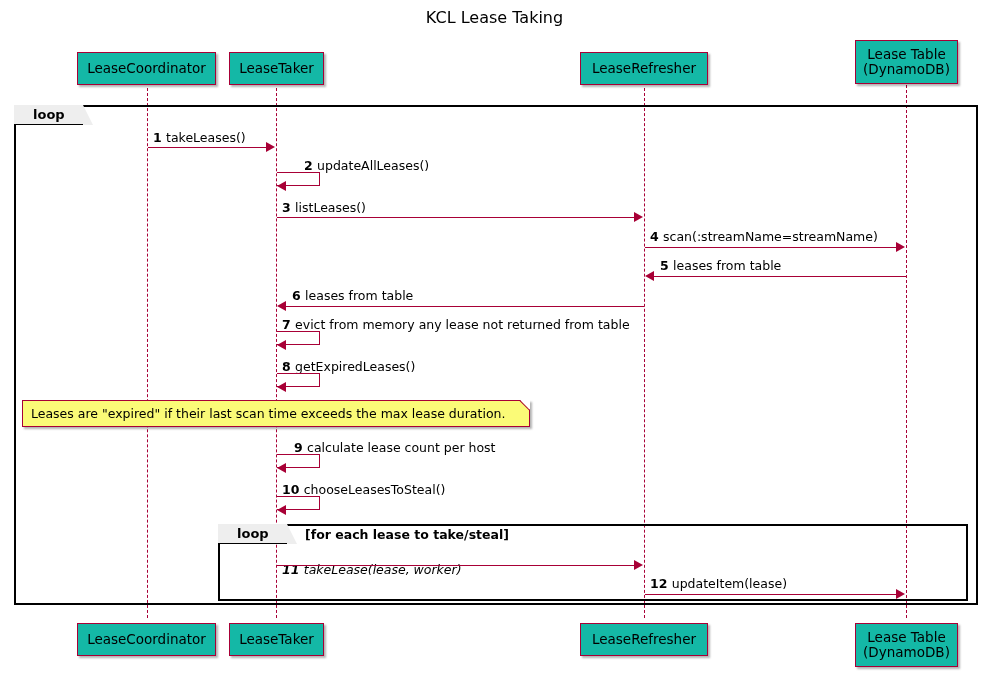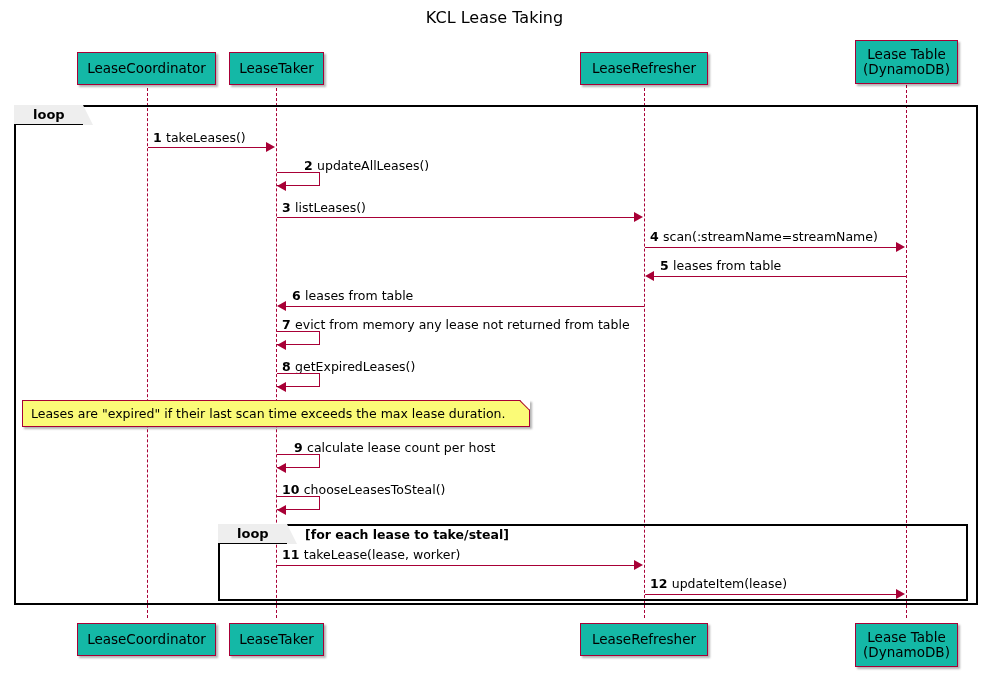--- a/index.html
+++ b/index.html
@@ -164,21 +164,21 @@
   </div>
   <div class="selfmsg" style="left:277px;top:496px;width:43px;height:14px;"></div>
   <div class="arrow-l" style="left:277px;top:505px;"></div>
 
   <div class="frag" style="left:218px;top:524px;width:750px;height:77px;"></div>
   <div class="frag-tab" style="left:218px;top:524px;width:70px;">
     <span class="kw">loop</span>
   </div>
   <div class="frag-cond" style="left:305px;top:527px;">[for each lease to take/steal]</div>
 
-  <div class="msg-label" style="left:282px;top:547px;">
+  <div class="msg-label" style="left:282px;top:562px;font-style:italic;">
     <span class="seq">11 </span>
     <span>takeLease(lease, worker)</span>
   </div>
   <div class="msg-line" style="left:277px;top:565px;width:358px;"></div>
   <div class="arrow-r" style="left:634px;top:560px;"></div>
 
   <div class="msg-label" style="left:650px;top:576px;">
     <span class="seq">12 </span>
     <span>updateItem(lease)</span>
   </div>

